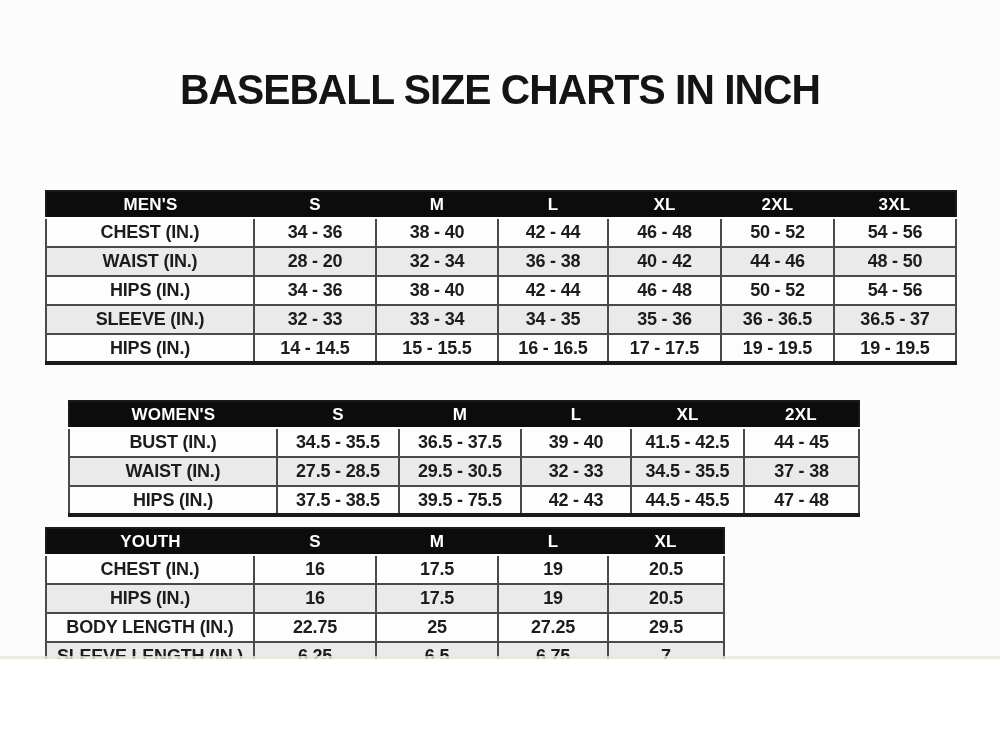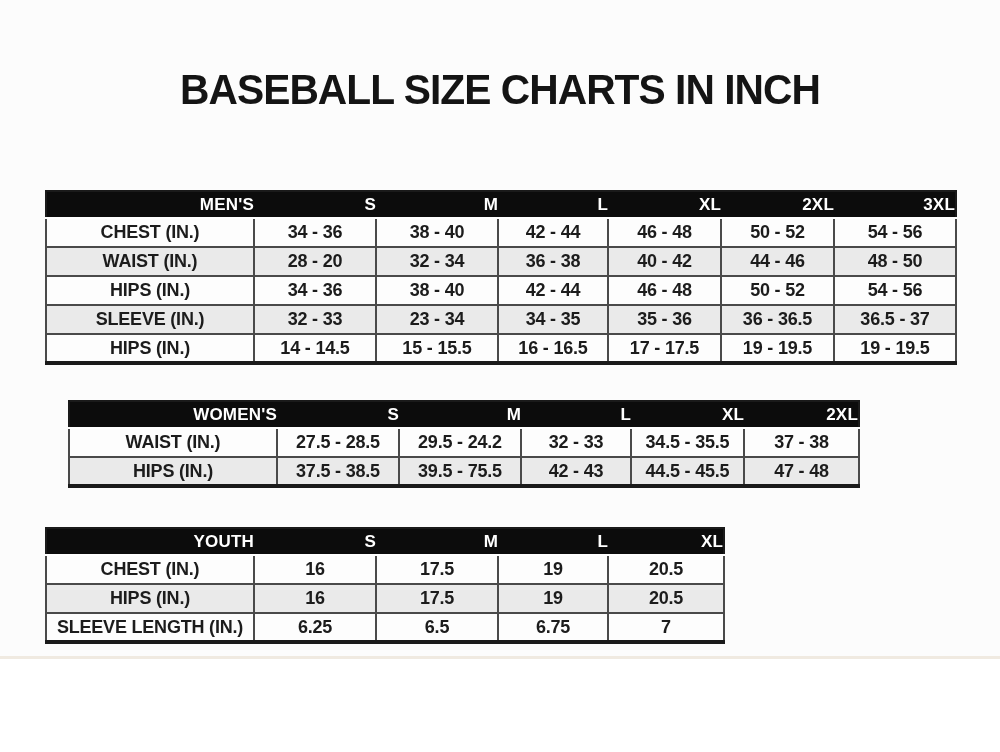--- a/index.html
+++ b/index.html
@@ -37,21 +37,21 @@
   #mens-table   { left: 45px; top: 190px; width: 910px; }
   #womens-table { left: 45px; top: 400px; width: 790px; margin-left: 23px; }
   #youth-table  { left: 45px; top: 527px; width: 678px; border-radius: 28px; }
 
   .size-table th {
     background: var(--header-bg, #0c0c0c);
     color: var(--header-text, #ffffff);
     font-size: 17px;
     font-weight: 700;
     height: 27px;
-    text-align: right;
+    text-align: center;
     vertical-align: middle;
     border: none;
     border-bottom: 2px solid #ffffff;
     letter-spacing: 0.2px;
   }
   .size-table td {
     font-size: 18px;
     font-weight: 700;
     color: #1c1c1c;
     height: 29px;
@@ -124,21 +124,21 @@
           <td>34 - 36</td>
           <td>38 - 40</td>
           <td>42 - 44</td>
           <td>46 - 48</td>
           <td>50 - 52</td>
           <td>54 - 56</td>
         </tr>
         <tr>
           <td>SLEEVE (IN.)</td>
           <td>32 - 33</td>
-          <td>23 - 34</td>
+          <td>33 - 34</td>
           <td>34 - 35</td>
           <td>35 - 36</td>
           <td>36 - 36.5</td>
           <td>36.5 - 37</td>
         </tr>
         <tr>
           <td>HIPS (IN.)</td>
           <td>14 - 14.5</td>
           <td>15 - 15.5</td>
           <td>16 - 16.5</td>
@@ -163,23 +163,31 @@
           <th>WOMEN'S</th>
           <th>S</th>
           <th>M</th>
           <th>L</th>
           <th>XL</th>
           <th>2XL</th>
         </tr>
       </thead>
     <tbody>
         <tr>
+          <td>BUST (IN.)</td>
+          <td>34.5 - 35.5</td>
+          <td>36.5 - 37.5</td>
+          <td>39 - 40</td>
+          <td>41.5 - 42.5</td>
+          <td>44 - 45</td>
+        </tr>
+        <tr>
           <td>WAIST (IN.)</td>
           <td>27.5 - 28.5</td>
-          <td>29.5 - 24.2</td>
+          <td>29.5 - 30.5</td>
           <td>32 - 33</td>
           <td>34.5 - 35.5</td>
           <td>37 - 38</td>
         </tr>
         <tr>
           <td>HIPS (IN.)</td>
           <td>37.5 - 38.5</td>
           <td>39.5 - 75.5</td>
           <td>42 - 43</td>
           <td>44.5 - 45.5</td>
@@ -214,20 +222,27 @@
           <td>20.5</td>
         </tr>
         <tr>
           <td>HIPS (IN.)</td>
           <td>16</td>
           <td>17.5</td>
           <td>19</td>
           <td>20.5</td>
         </tr>
         <tr>
+          <td>BODY LENGTH (IN.)</td>
+          <td>22.75</td>
+          <td>25</td>
+          <td>27.25</td>
+          <td>29.5</td>
+        </tr>
+        <tr>
           <td>SLEEVE LENGTH (IN.)</td>
           <td>6.25</td>
           <td>6.5</td>
           <td>6.75</td>
           <td>7</td>
         </tr>
       </tbody>
   </table>
 
   <div class="photo-edge"></div>

